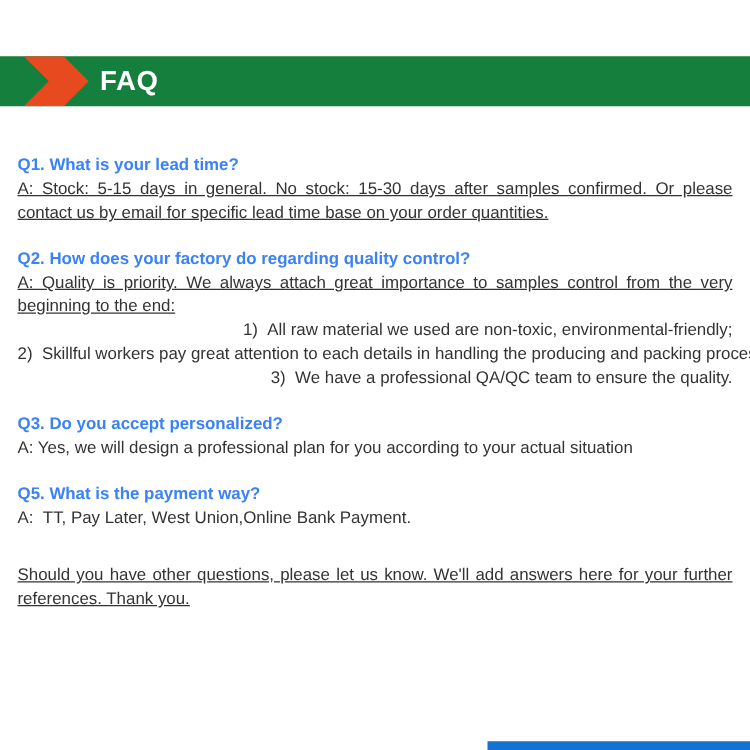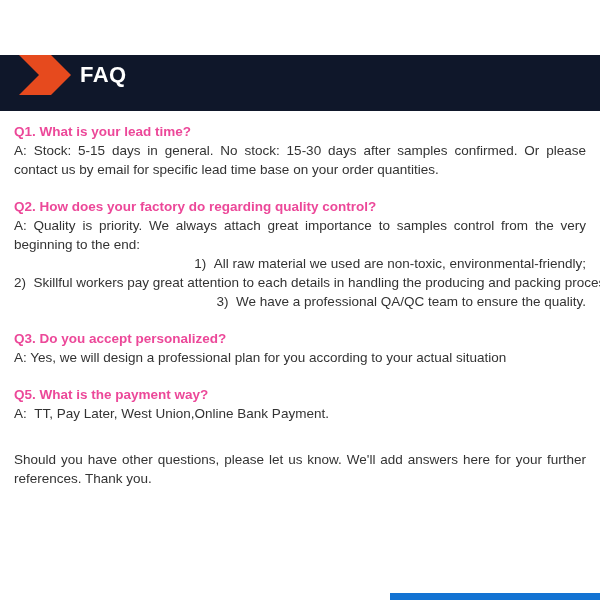--- a/index.html
+++ b/index.html
@@ -12,25 +12,25 @@
     font-family: "Liberation Sans", "DejaVu Sans", sans-serif;
   }
   .page {
     position: relative;
     width: 600px;
     height: 600px;
   }
   
   .banner {
     position: absolute;
-    top: 55px;
+    top: 45px;
     left: 0;
     width: 600px;
-    height: 56px;
-    background: #0f172a;
+    height: 40px;
+    background: #15803d;
   }
   .banner .arrow {
     position: absolute;
     left: 19px;
     top: 0;
     height: 40px;
     width: 52px;
   }
   .banner .title {
     position: absolute;
@@ -52,24 +52,24 @@
     padding: 27px 14px 0 14px;
     box-sizing: border-box;
     font-size: 13.5px;
     line-height: 19px;
     color: #333333;
   }
   .item { margin: 0 0 18px 0; }
   .q {
     margin: 0;
     font-weight: bold;
-    color: #ec4899;
+    color: #3b82f6;
   }
   .a { margin: 0; }
-  .justify { text-align: justify; }
+  .justify { text-align: justify; text-decoration: underline; }
   .nowrap { white-space: nowrap; overflow: visible; text-align: right; }
   .closing { margin: 27px 0 0 0; }
   
   .next-banner-peek {
     position: absolute;
     left: 390px;
     right: 0;
     bottom: 0;
     height: 7px;
     background: #1373d3;

